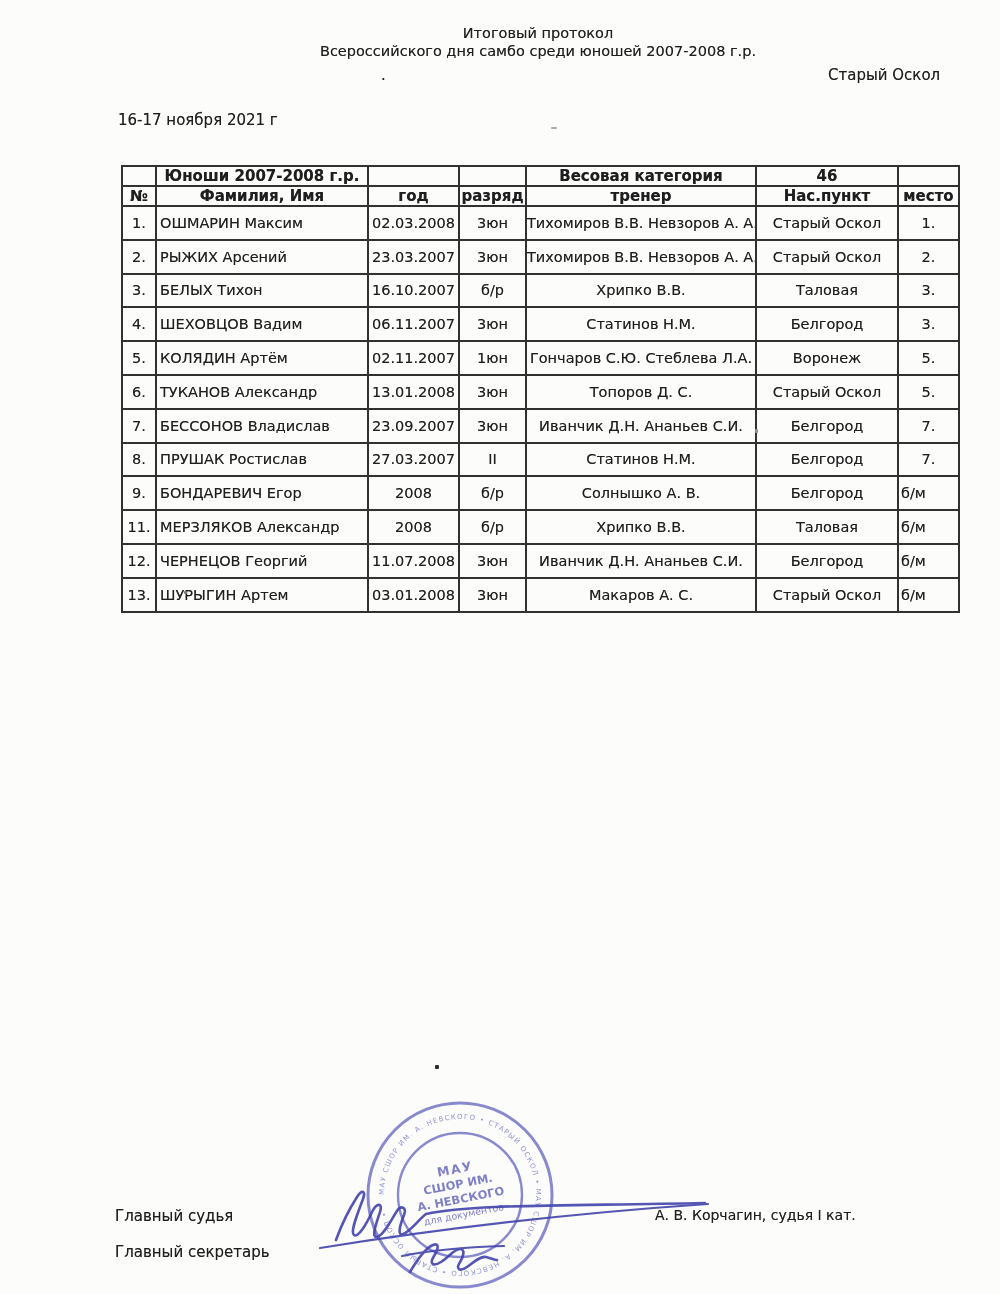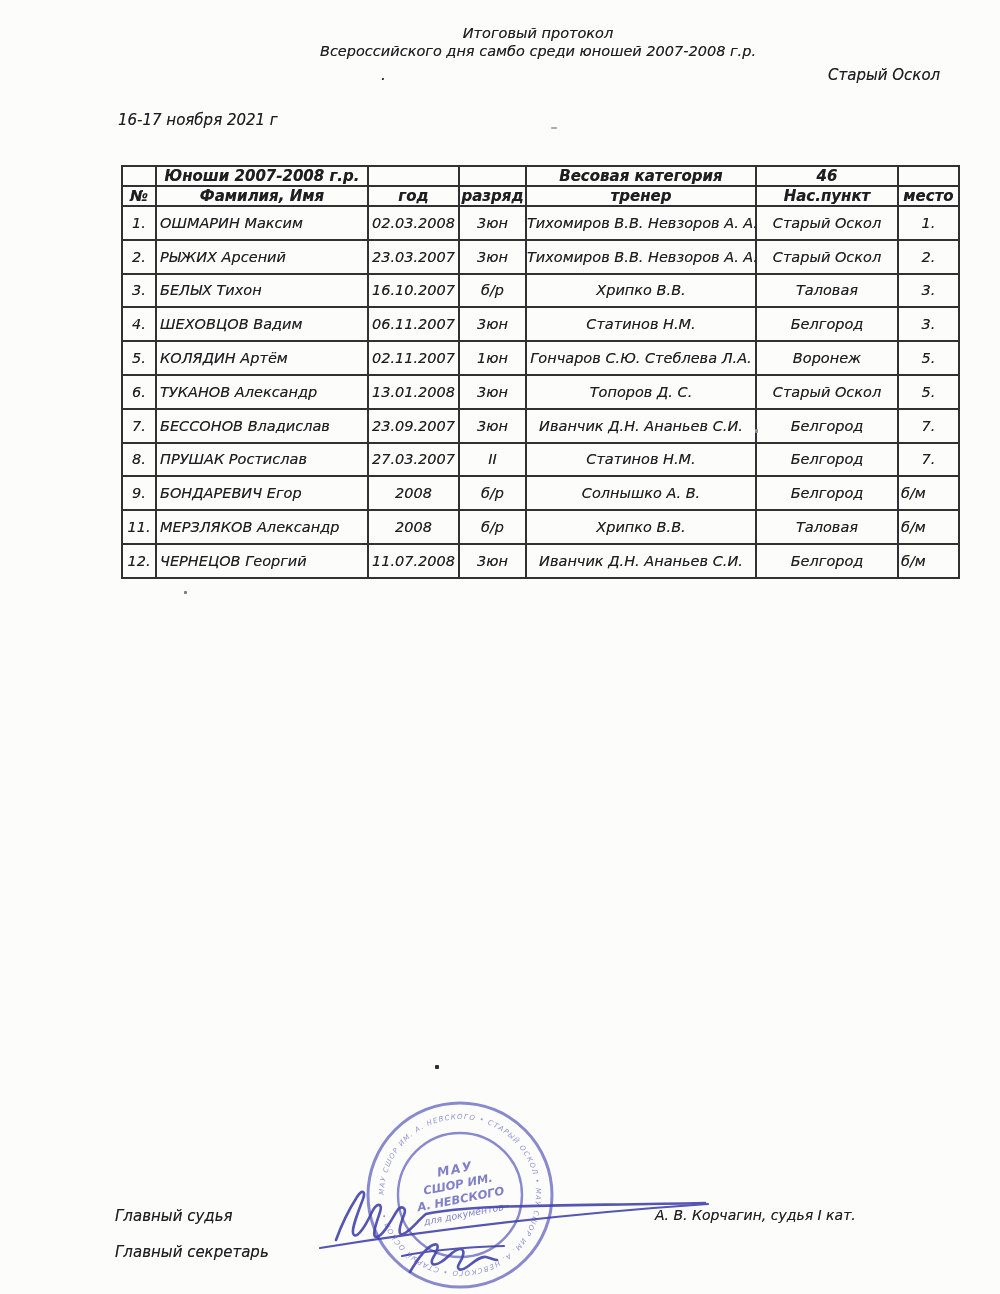--- a/index.html
+++ b/index.html
@@ -1,20 +1,19 @@
 <!DOCTYPE html>
 <html lang="ru"><head>
 <meta charset="utf-8">
 <style>
   html,body{margin:0;padding:0;background:#ffffff;}
   #page{
     position:relative;width:1000px;height:1294px;background:#fcfcfb;
     font-family:"DejaVu Sans","Liberation Sans",sans-serif;color:#1e1e1e;
     overflow:hidden;
-    font-style:italic;
   }
   .blur{text-shadow:0 0 .5px rgba(25,25,25,.55);}
   
   .doc-title{position:absolute;left:118px;width:840px;text-align:center;font-size:14.5px;white-space:nowrap;}
   #title1{top:25px;}
   #title2{top:43px;}
   #date-left{position:absolute;left:118px;top:63px;font-size:15px;margin-top:48px;}
   #stray-dot{position:absolute;left:381px;top:66px;font-size:15px;}
   #city-right{position:absolute;left:828px;top:66px;font-size:15px;}
   
@@ -181,20 +180,29 @@
       <td class="td-city">Таловая</td>
       <td class="td-place bm">б/м</td>
     </tr>
         <tr class="data-row">
       <td class="td-num">12.</td>
       <td class="td-name">ЧЕРНЕЦОВ Георгий</td>
       <td class="td-year">11.07.2008</td>
       <td class="td-rank">3юн</td>
       <td class="td-coach">Иванчик Д.Н. Ананьев С.И.</td>
       <td class="td-city">Белгород</td>
+      <td class="td-place bm">б/м</td>
+    </tr>
+        <tr class="data-row">
+      <td class="td-num">13.</td>
+      <td class="td-name">ШУРЫГИН Артем</td>
+      <td class="td-year">03.01.2008</td>
+      <td class="td-rank">3юн</td>
+      <td class="td-coach">Макаров А. С.</td>
+      <td class="td-city">Старый Оскол</td>
       <td class="td-place bm">б/м</td>
     </tr>
       </tbody>
   </table>
 
   <div class="sig-label blur" id="judge-label">Главный судья</div>
   <div class="sig-name blur" id="judge-name">А. В. Корчагин, судья I кат.</div>
   <div class="sig-label blur" id="secretary-label">Главный секретарь</div>
   <div class="sig-name blur" id="secretary-name">Е. В. Кондратьев, судья II кат.</div>
 

